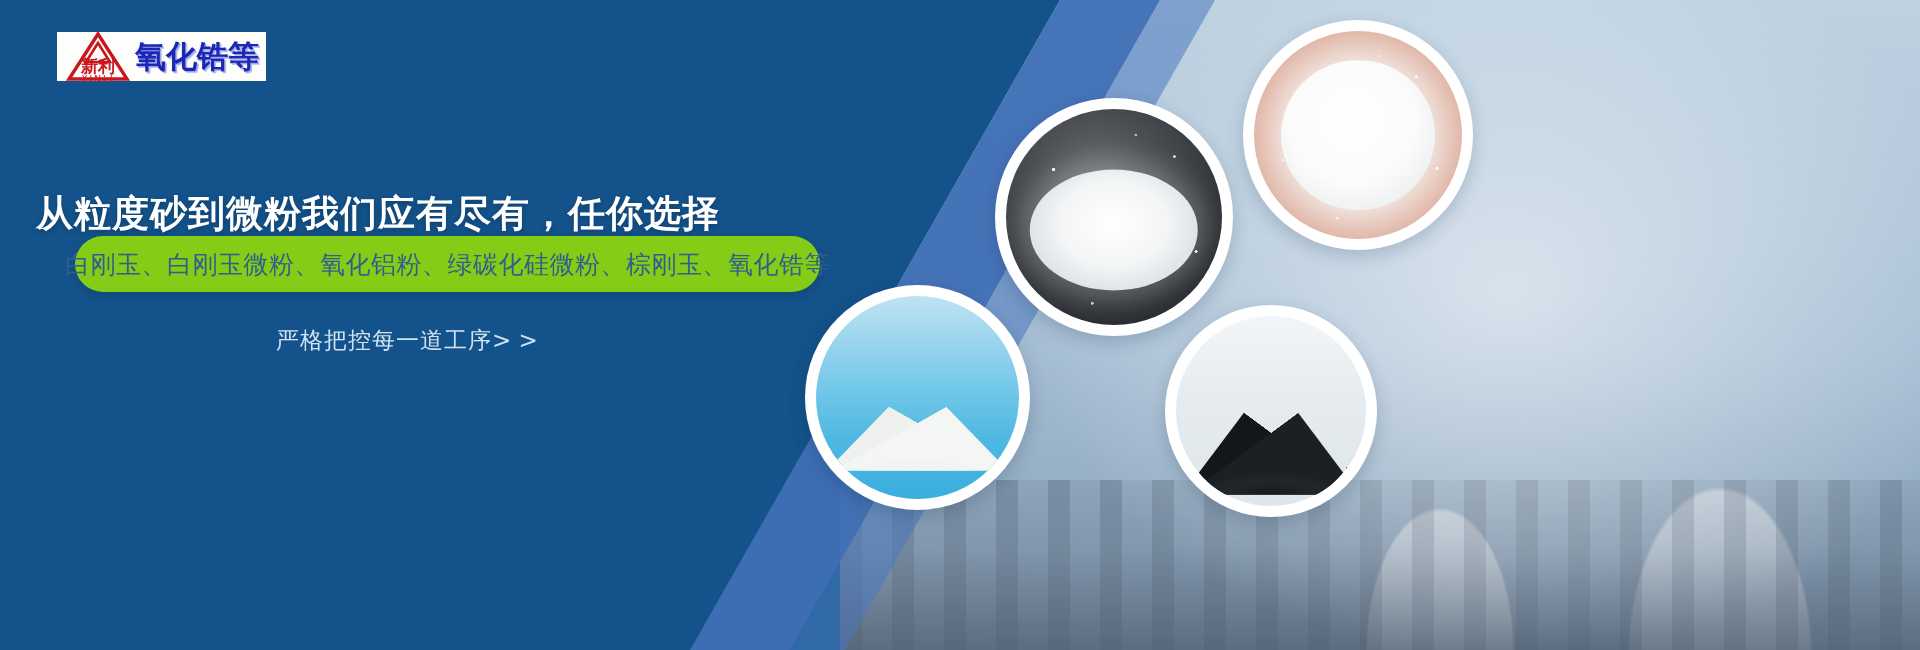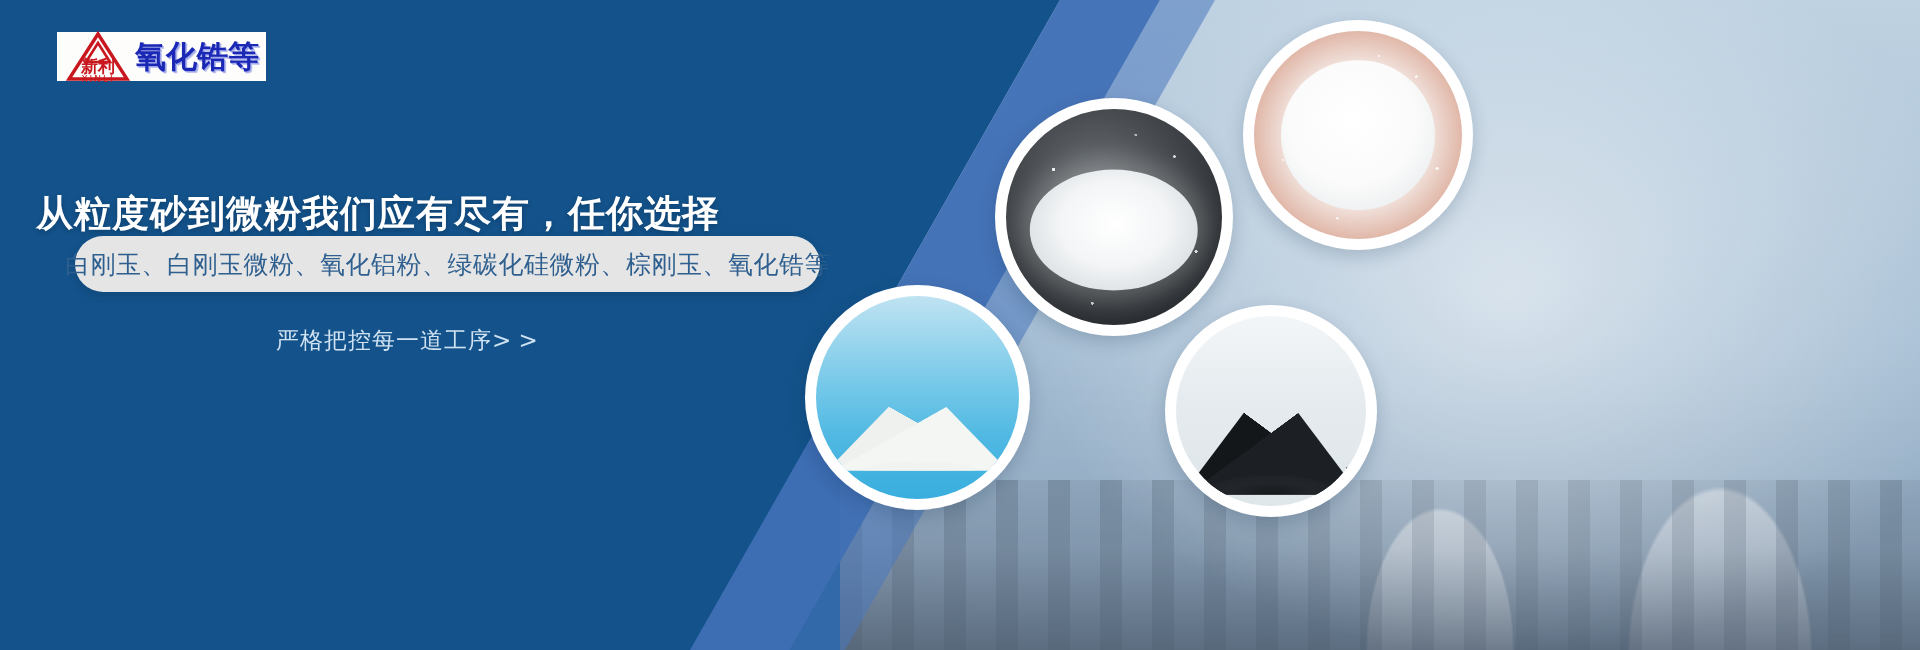--- a/index.html
+++ b/index.html
@@ -109,21 +109,21 @@
     letter-spacing:1px;
     white-space:nowrap;
     text-shadow:0 2px 5px rgba(0,0,0,.22);
     margin-top:48px;
   }
 
   
   .pill{
     position:absolute; left:75px; top:236px;
     width:745px; height:56px;
-    background:#e5e5e5;
+    background:#84cc16;
     border-radius:30px;
     display:flex; align-items:center; justify-content:center;
     box-shadow:0 3px 10px rgba(0,0,0,.13);
     box-sizing:border-box;
   }
   .pill-text{
     font-family:"DejaVu Sans","Liberation Sans",sans-serif;
     font-size:25px;
     color:#2e5f8f;
     letter-spacing:.5px;

